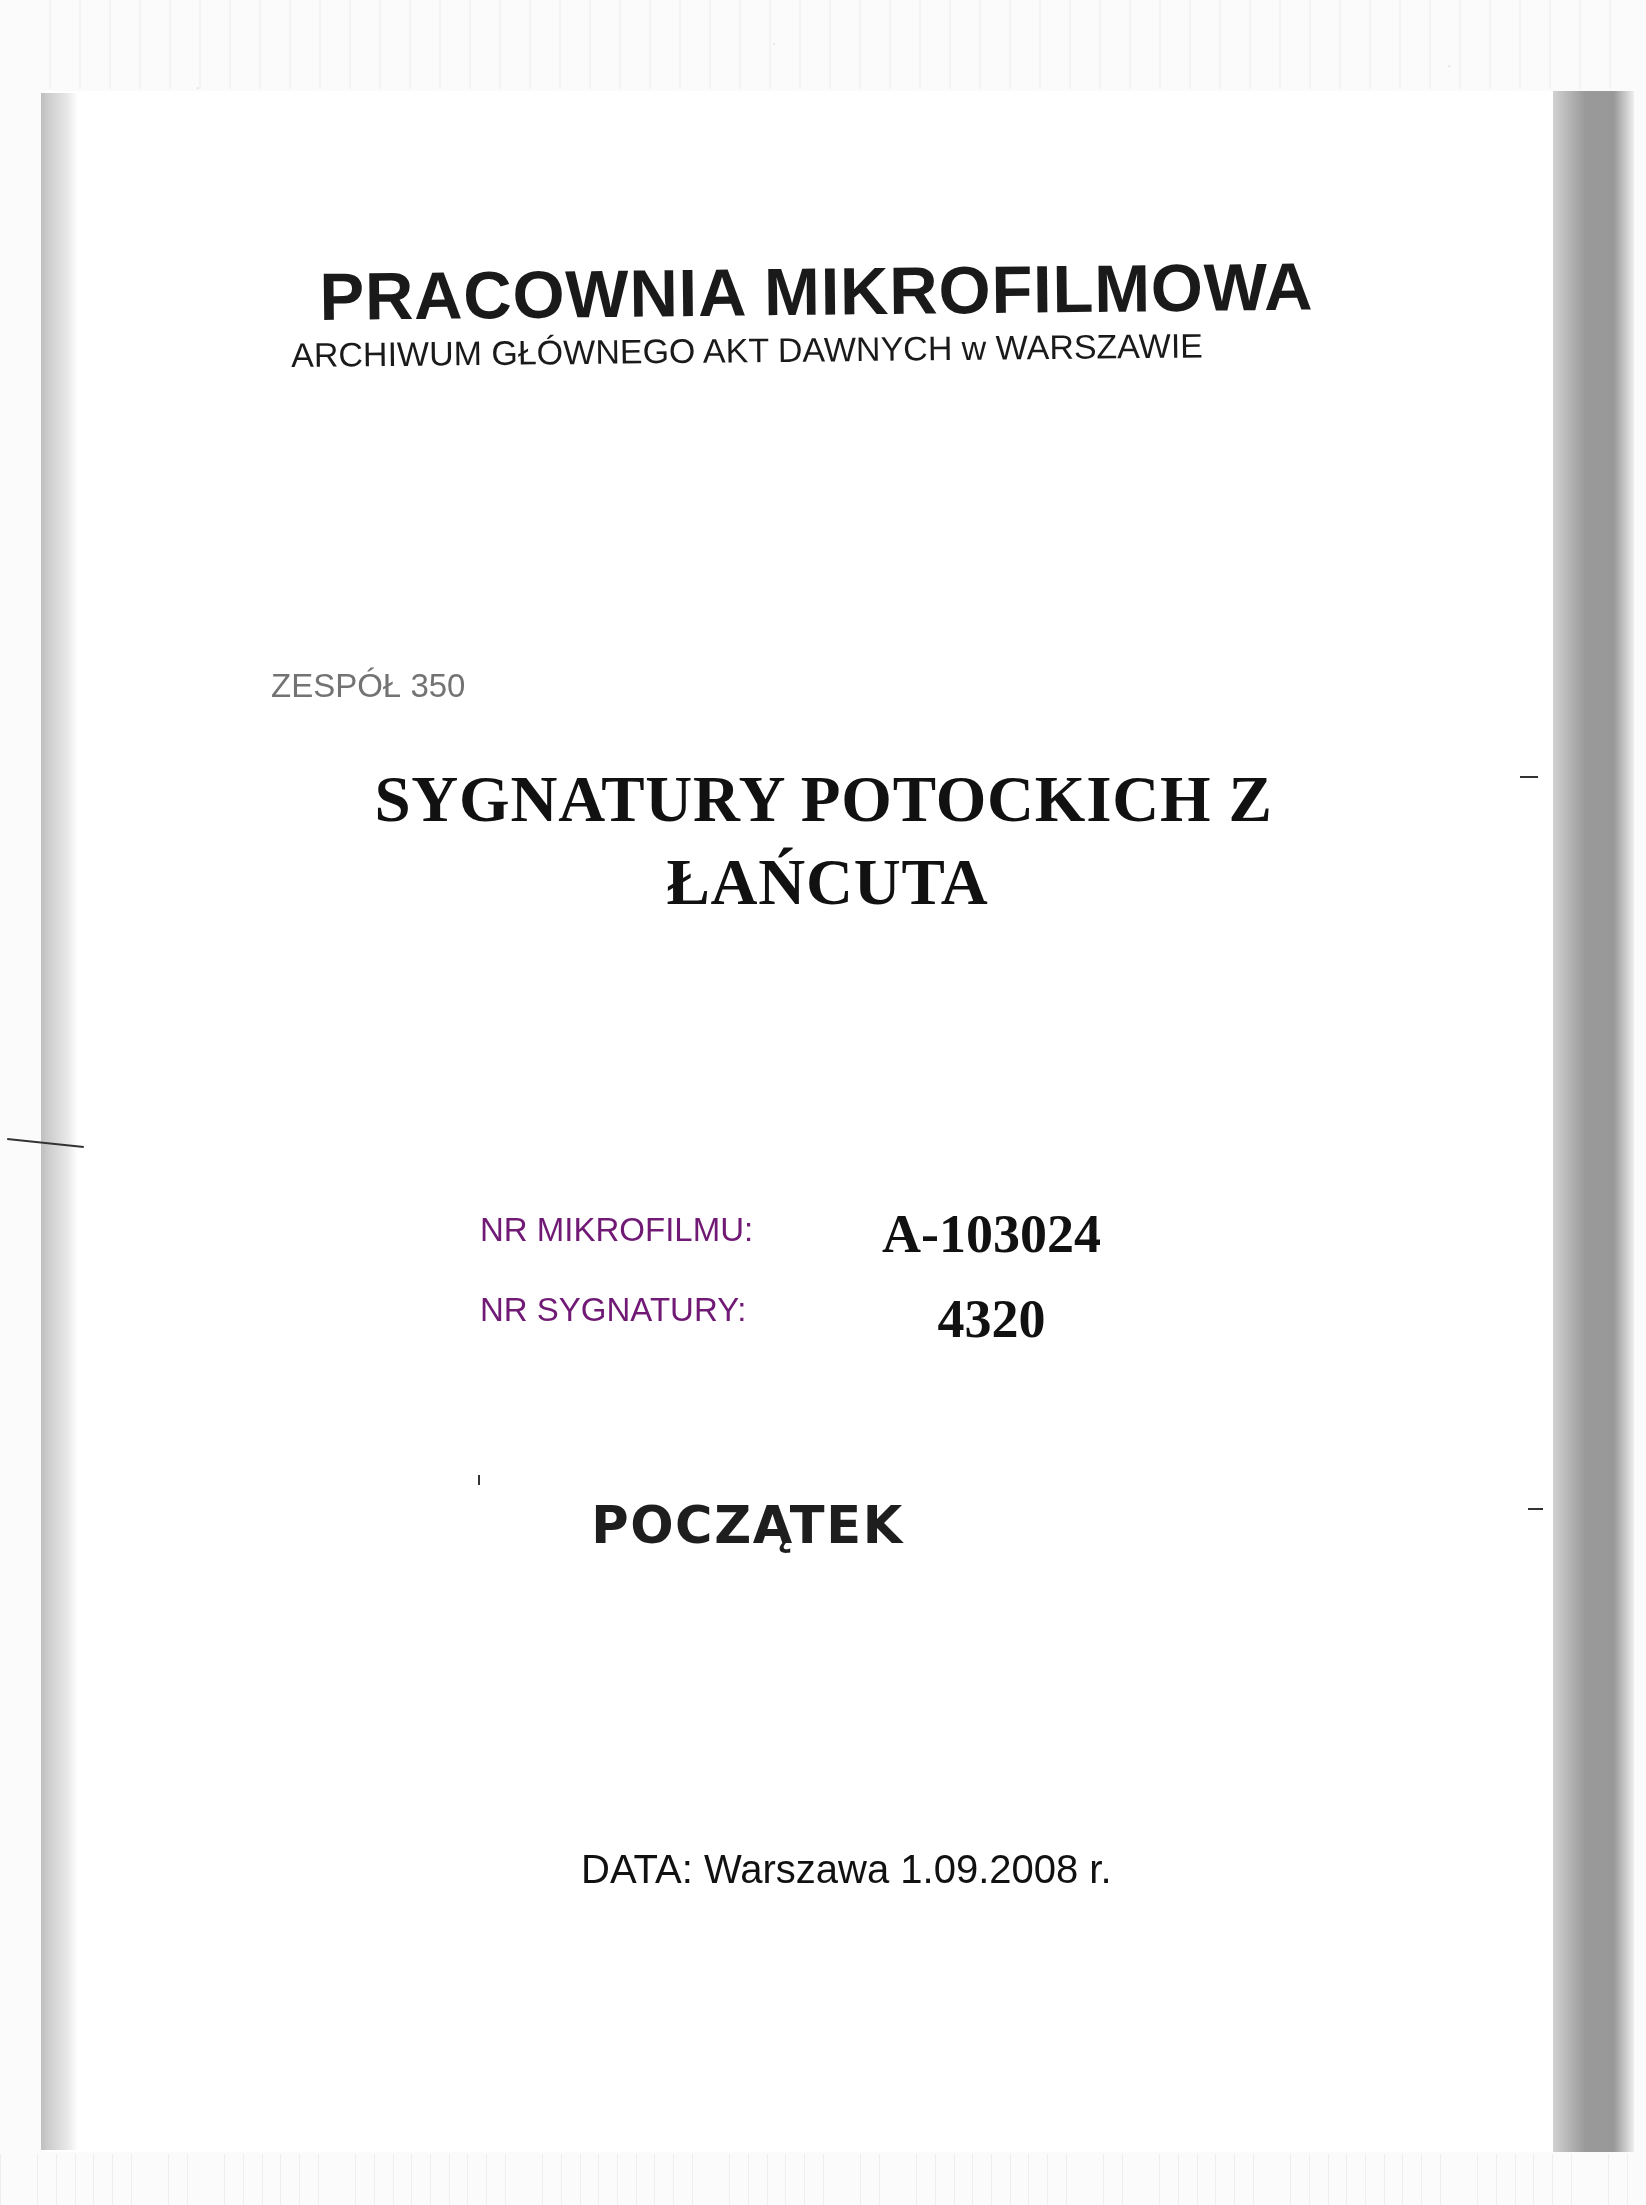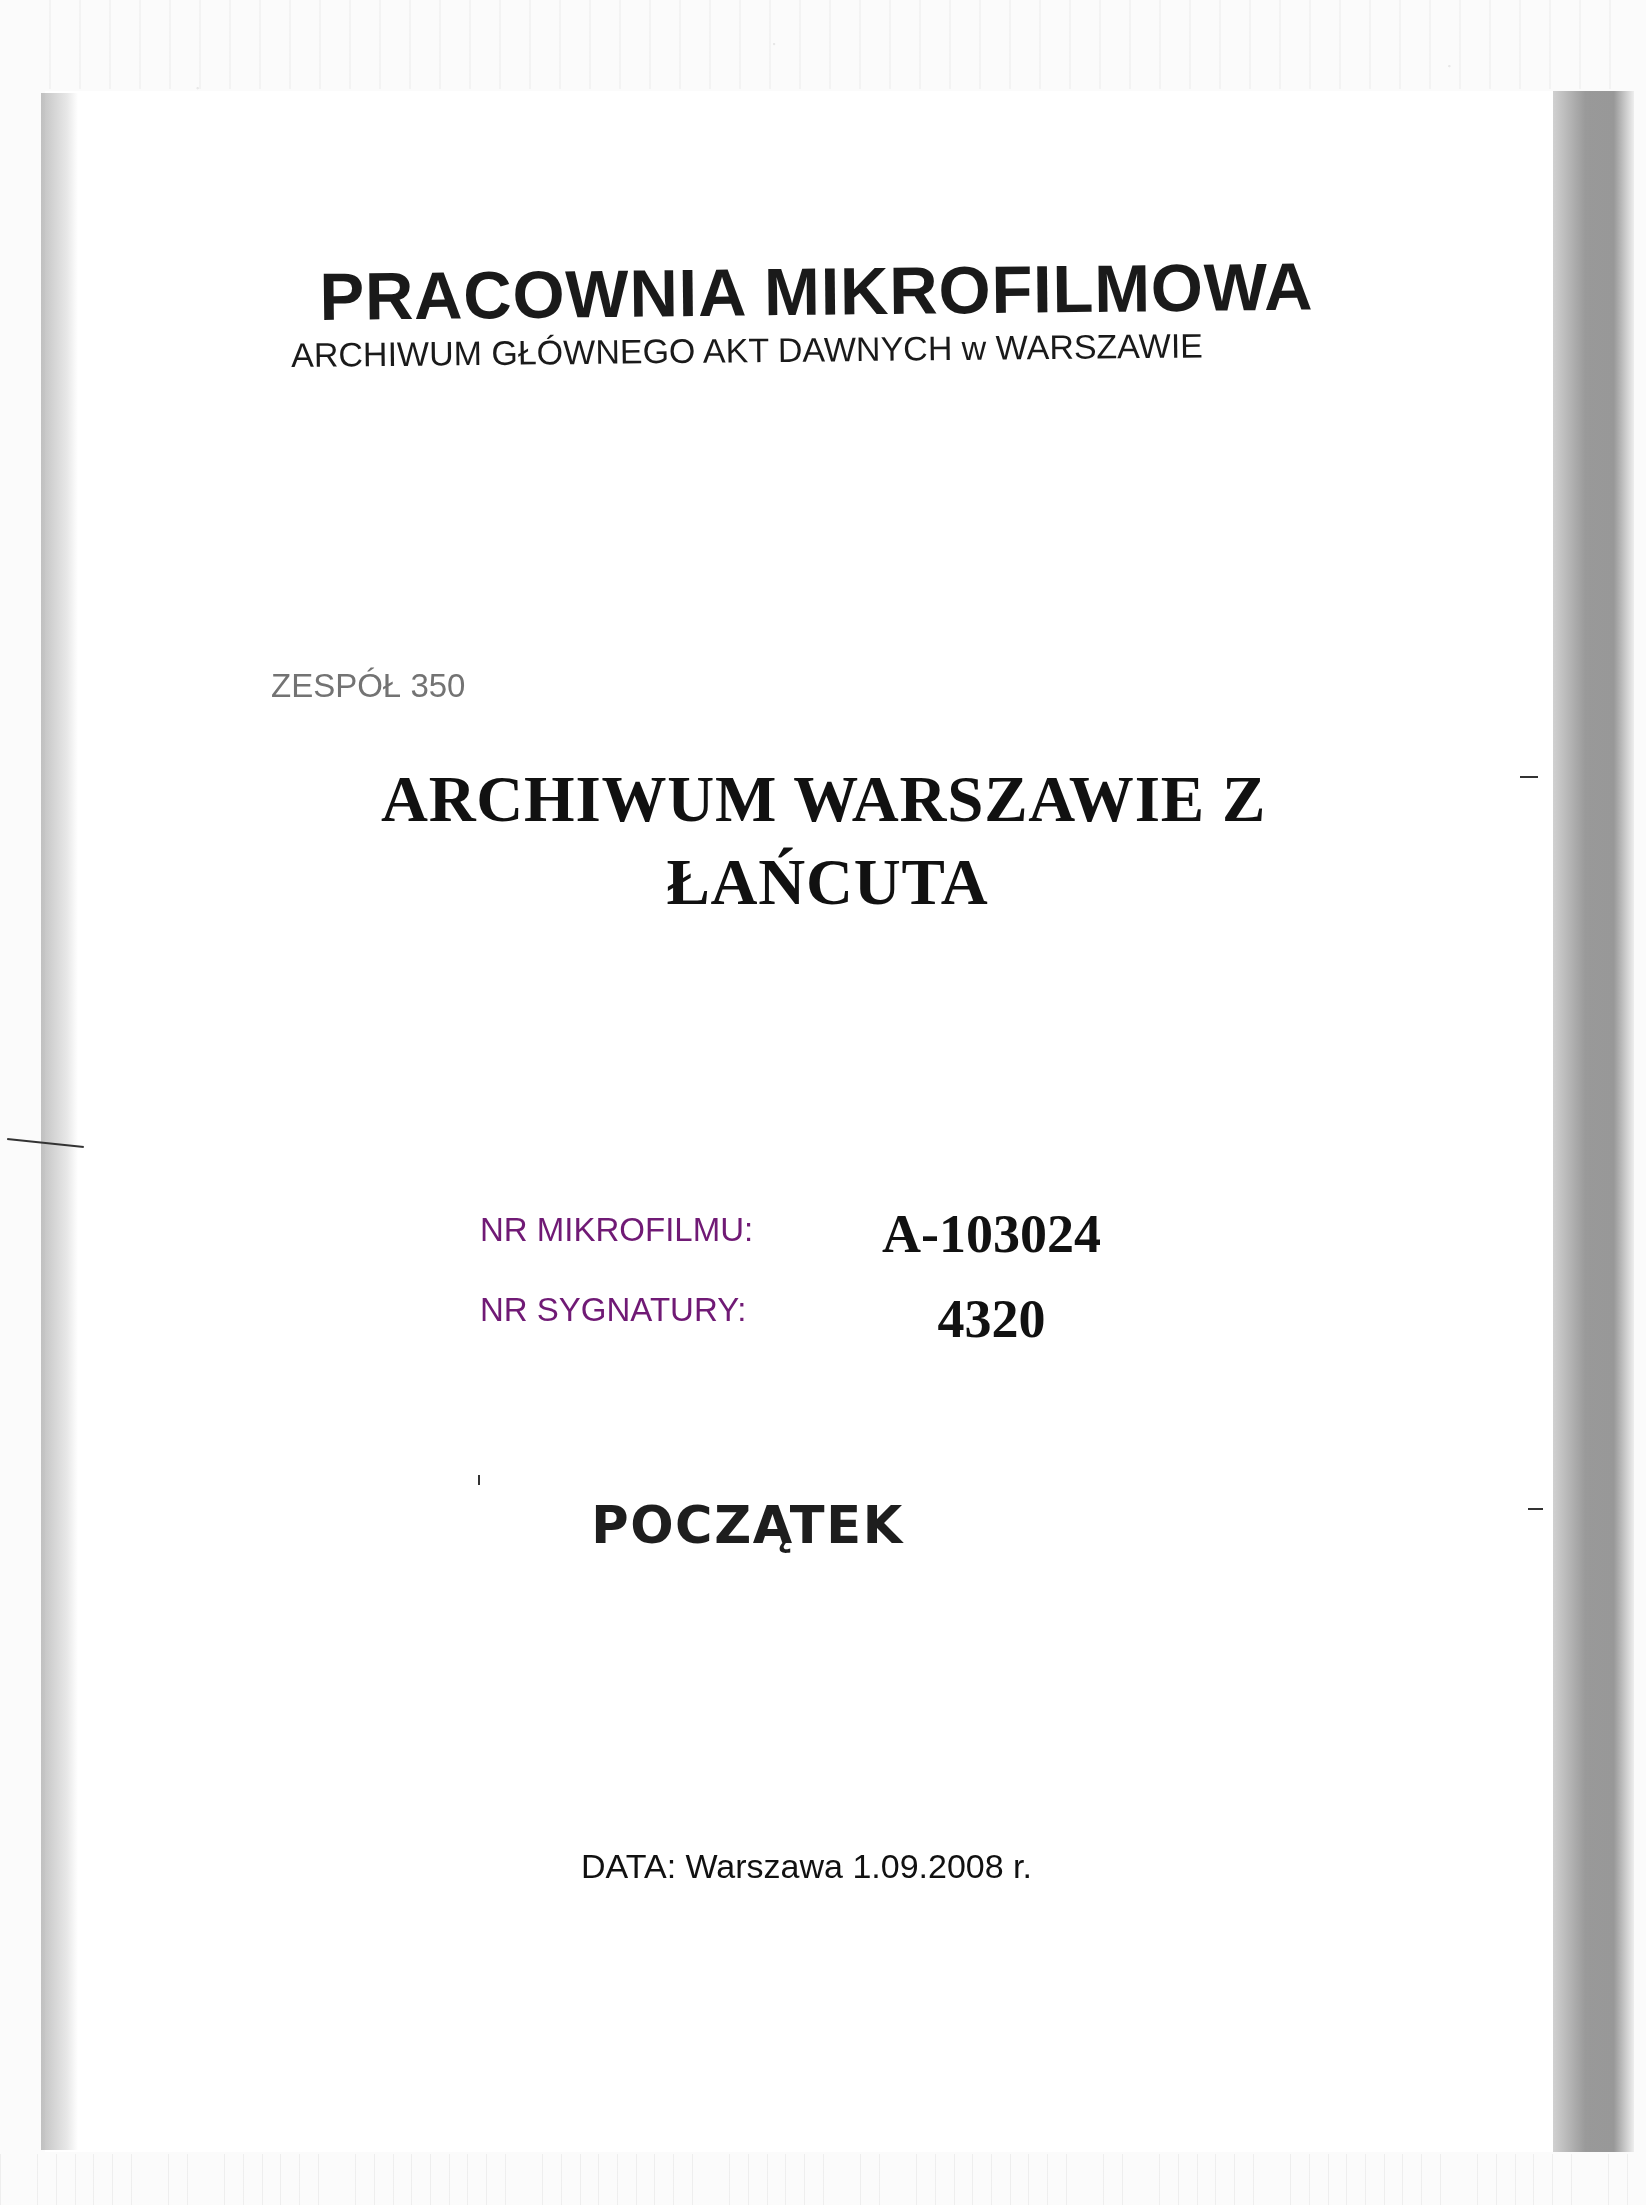--- a/index.html
+++ b/index.html
@@ -134,21 +134,21 @@
       font-family: "DejaVu Sans", sans-serif;
       font-weight: bold;
       font-size: 51px;
       letter-spacing: 1.6px;
       color: #1e1e1e;
     }
     .date-line {
       left: 581px;
       top: 1847px;
       font-family: "Liberation Sans", sans-serif;
-      font-size: 34px;
+      font-size: 40px;
       color: #111;
     }
     .margin-mark {
       position: absolute;
       background: #333;
     }
   </style>
 </head>
 <body>
 
@@ -163,21 +163,21 @@
 <div class="margin-mark" style="left:6.5px;top:1142px;width:77px;height:1.6px;transform:rotate(6deg);"></div>
 <div class="margin-mark" style="left:1520px;top:776px;width:18px;height:1.6px;"></div>
 <div class="margin-mark" style="left:1528px;top:1508px;width:14.6px;height:1.6px;"></div>
 <div class="margin-mark" style="left:478px;top:1475px;width:2.4px;height:9.8px;"></div>
 
 <h1 class="text header-title">PRACOWNIA MIKROFILMOWA</h1>
 <div class="text header-subtitle">ARCHIWUM GŁÓWNEGO AKT DAWNYCH w WARSZAWIE</div>
 
 <div class="text fond-label">ZESPÓŁ 350</div>
 
-<div class="text collection-title line1">ARCHIWUM WARSZAWIE Z</div>
+<div class="text collection-title line1">SYGNATURY POTOCKICH Z</div>
 <div class="text collection-title line2">ŁAŃCUTA</div>
 
 <div class="text meta-label mikrofilm-label">NR MIKROFILMU:</div>
 <div class="text meta-value mikrofilm-value">A-103024</div>
 
 <div class="text meta-label sygnatura-label">NR SYGNATURY:</div>
 <div class="text meta-value sygnatura-value">4320</div>
 
 <div class="text status-title">POCZĄTEK</div>
 

